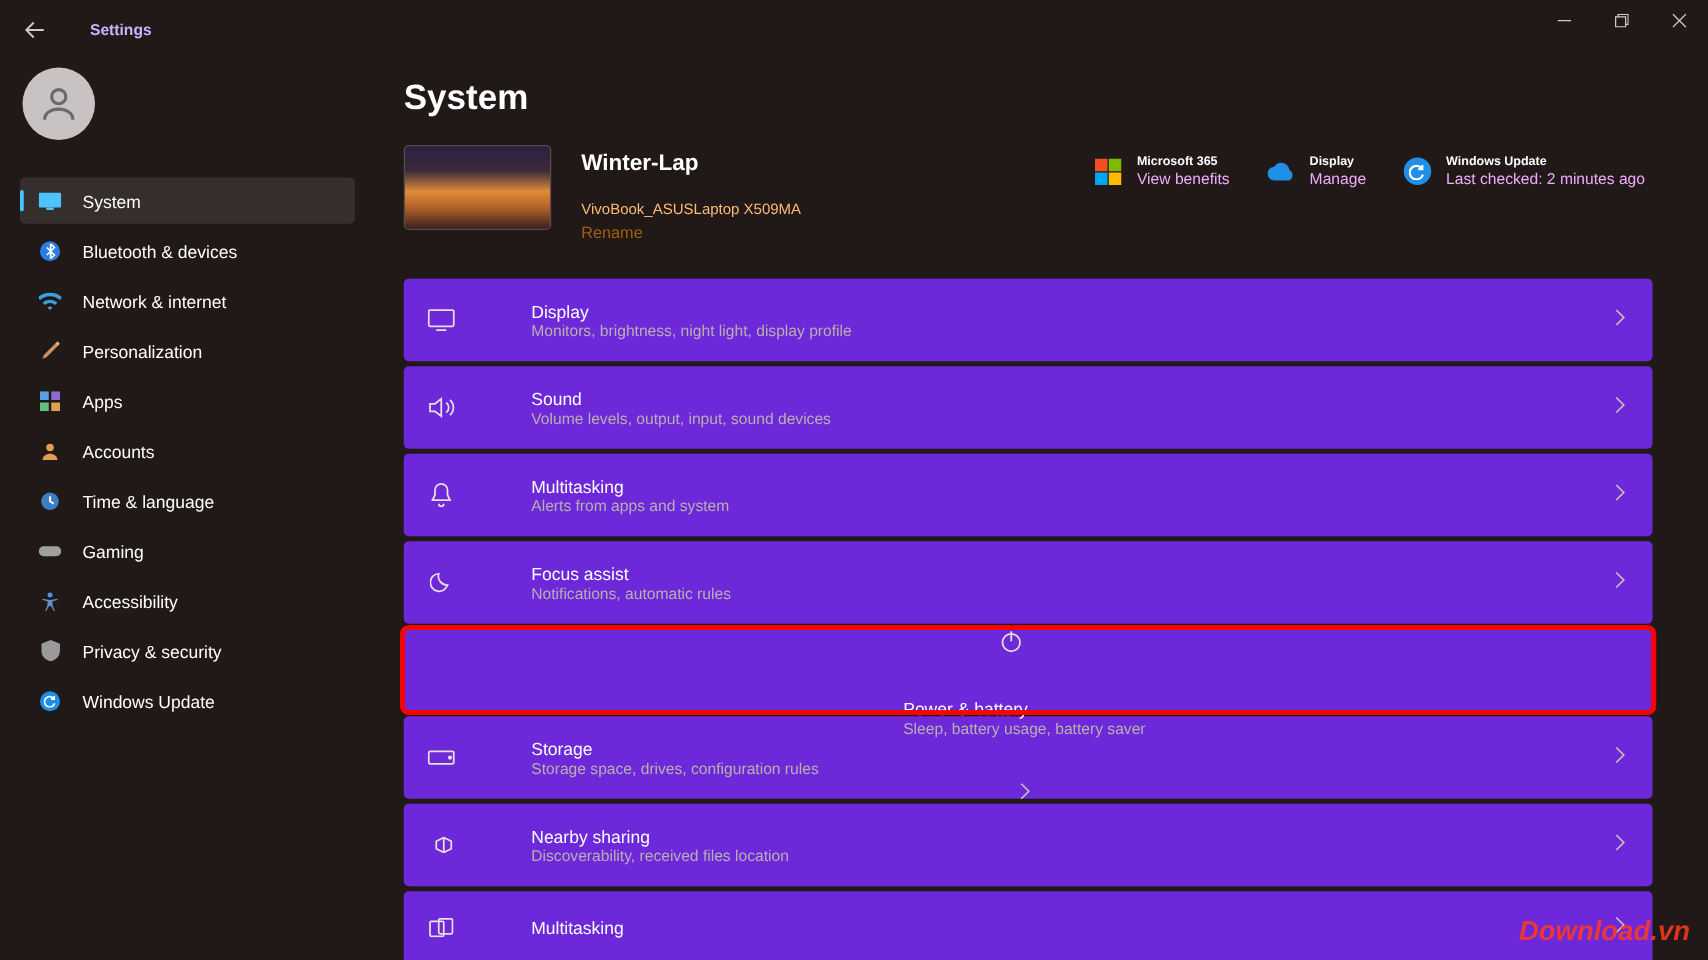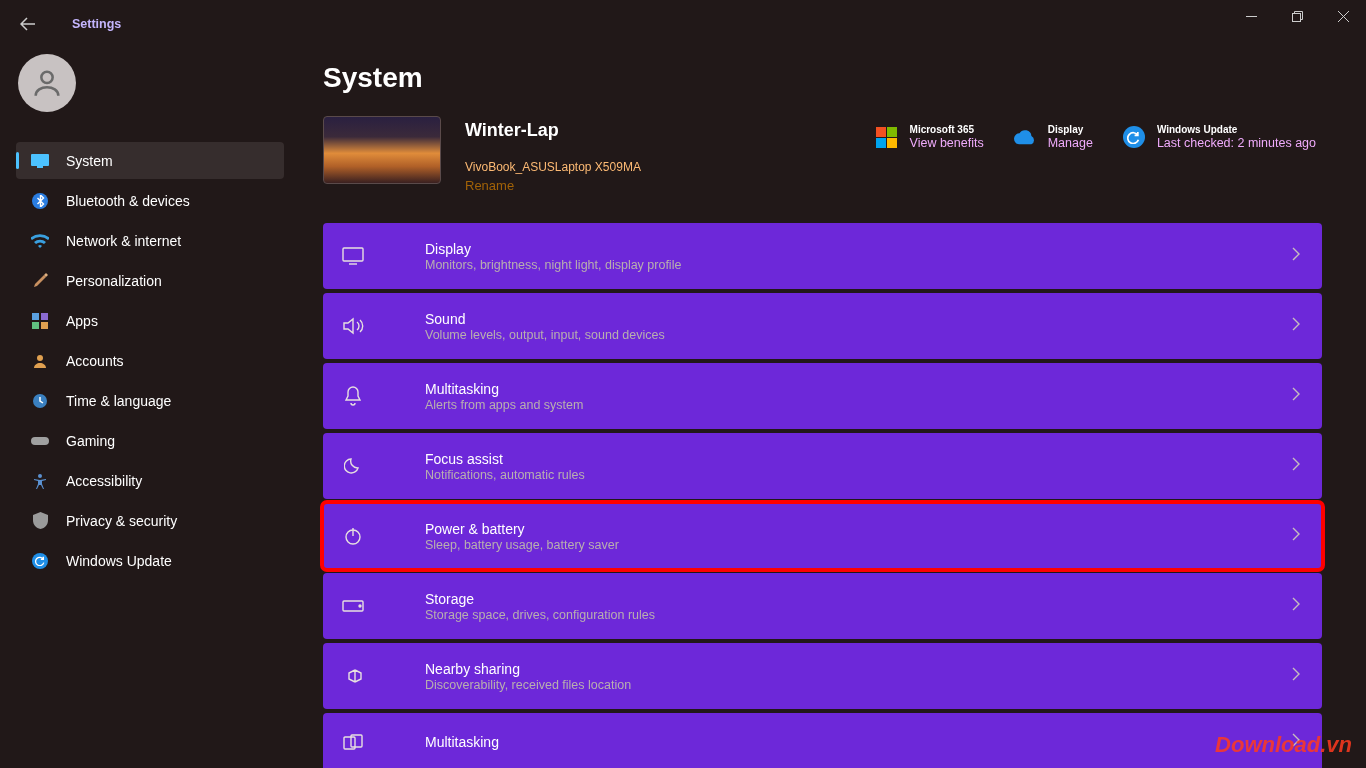--- a/index.html
+++ b/index.html
@@ -86,21 +86,21 @@
     border-radius:4px;
     height:66px;
     display:flex;align-items:center;
     padding:0 22px 0 16px;
     cursor:pointer;
     gap:36px;
   }
   .card.highlight{
     outline:4px solid #ff0000;
     outline-offset:-1px;
-    position:relative;z-index:2;
+    position:relative;z-index:2;flex-direction:column;
   }
   .card-icon{width:28px;height:28px;display:flex;align-items:center;justify-content:center;margin-right:22px;color:#e8e0e0;}
   .card-text{flex:1;}
   .card-title{font-size:14px;}
   .card-sub{font-size:12.5px;color:#b9afaf;margin-top:1px;}
   .chev{color:#c8bebe;}
   .ms365-icon{display:grid;grid-template-columns:10px 10px;grid-template-rows:10px 10px;gap:1px;}
   .ms365-icon span:nth-child(1){background:#f25022;}
   .ms365-icon span:nth-child(2){background:#7fba00;}
   .ms365-icon span:nth-child(3){background:#00a4ef;}

